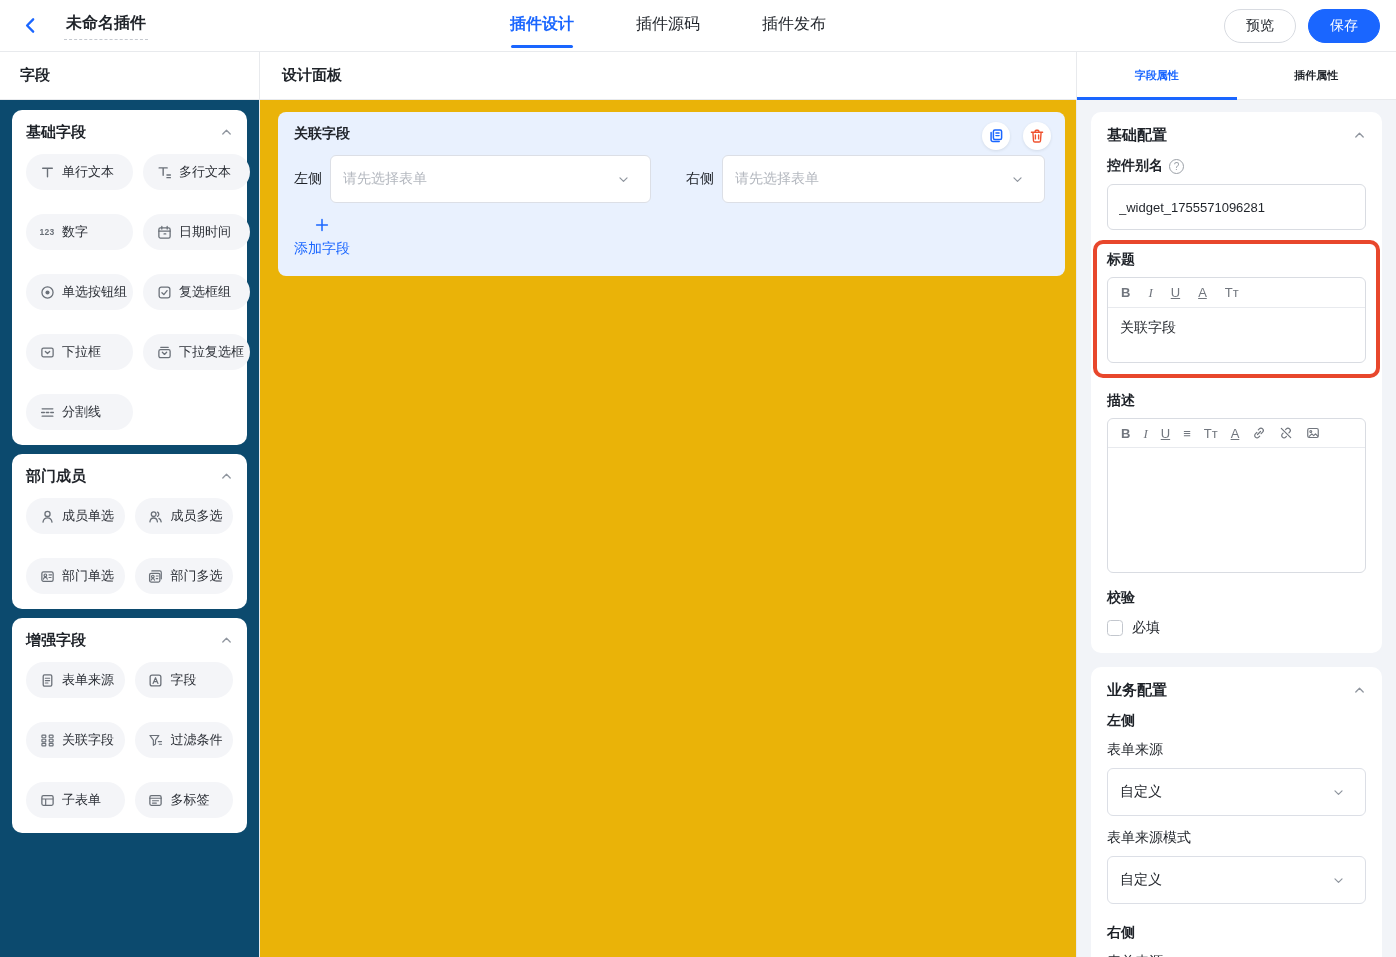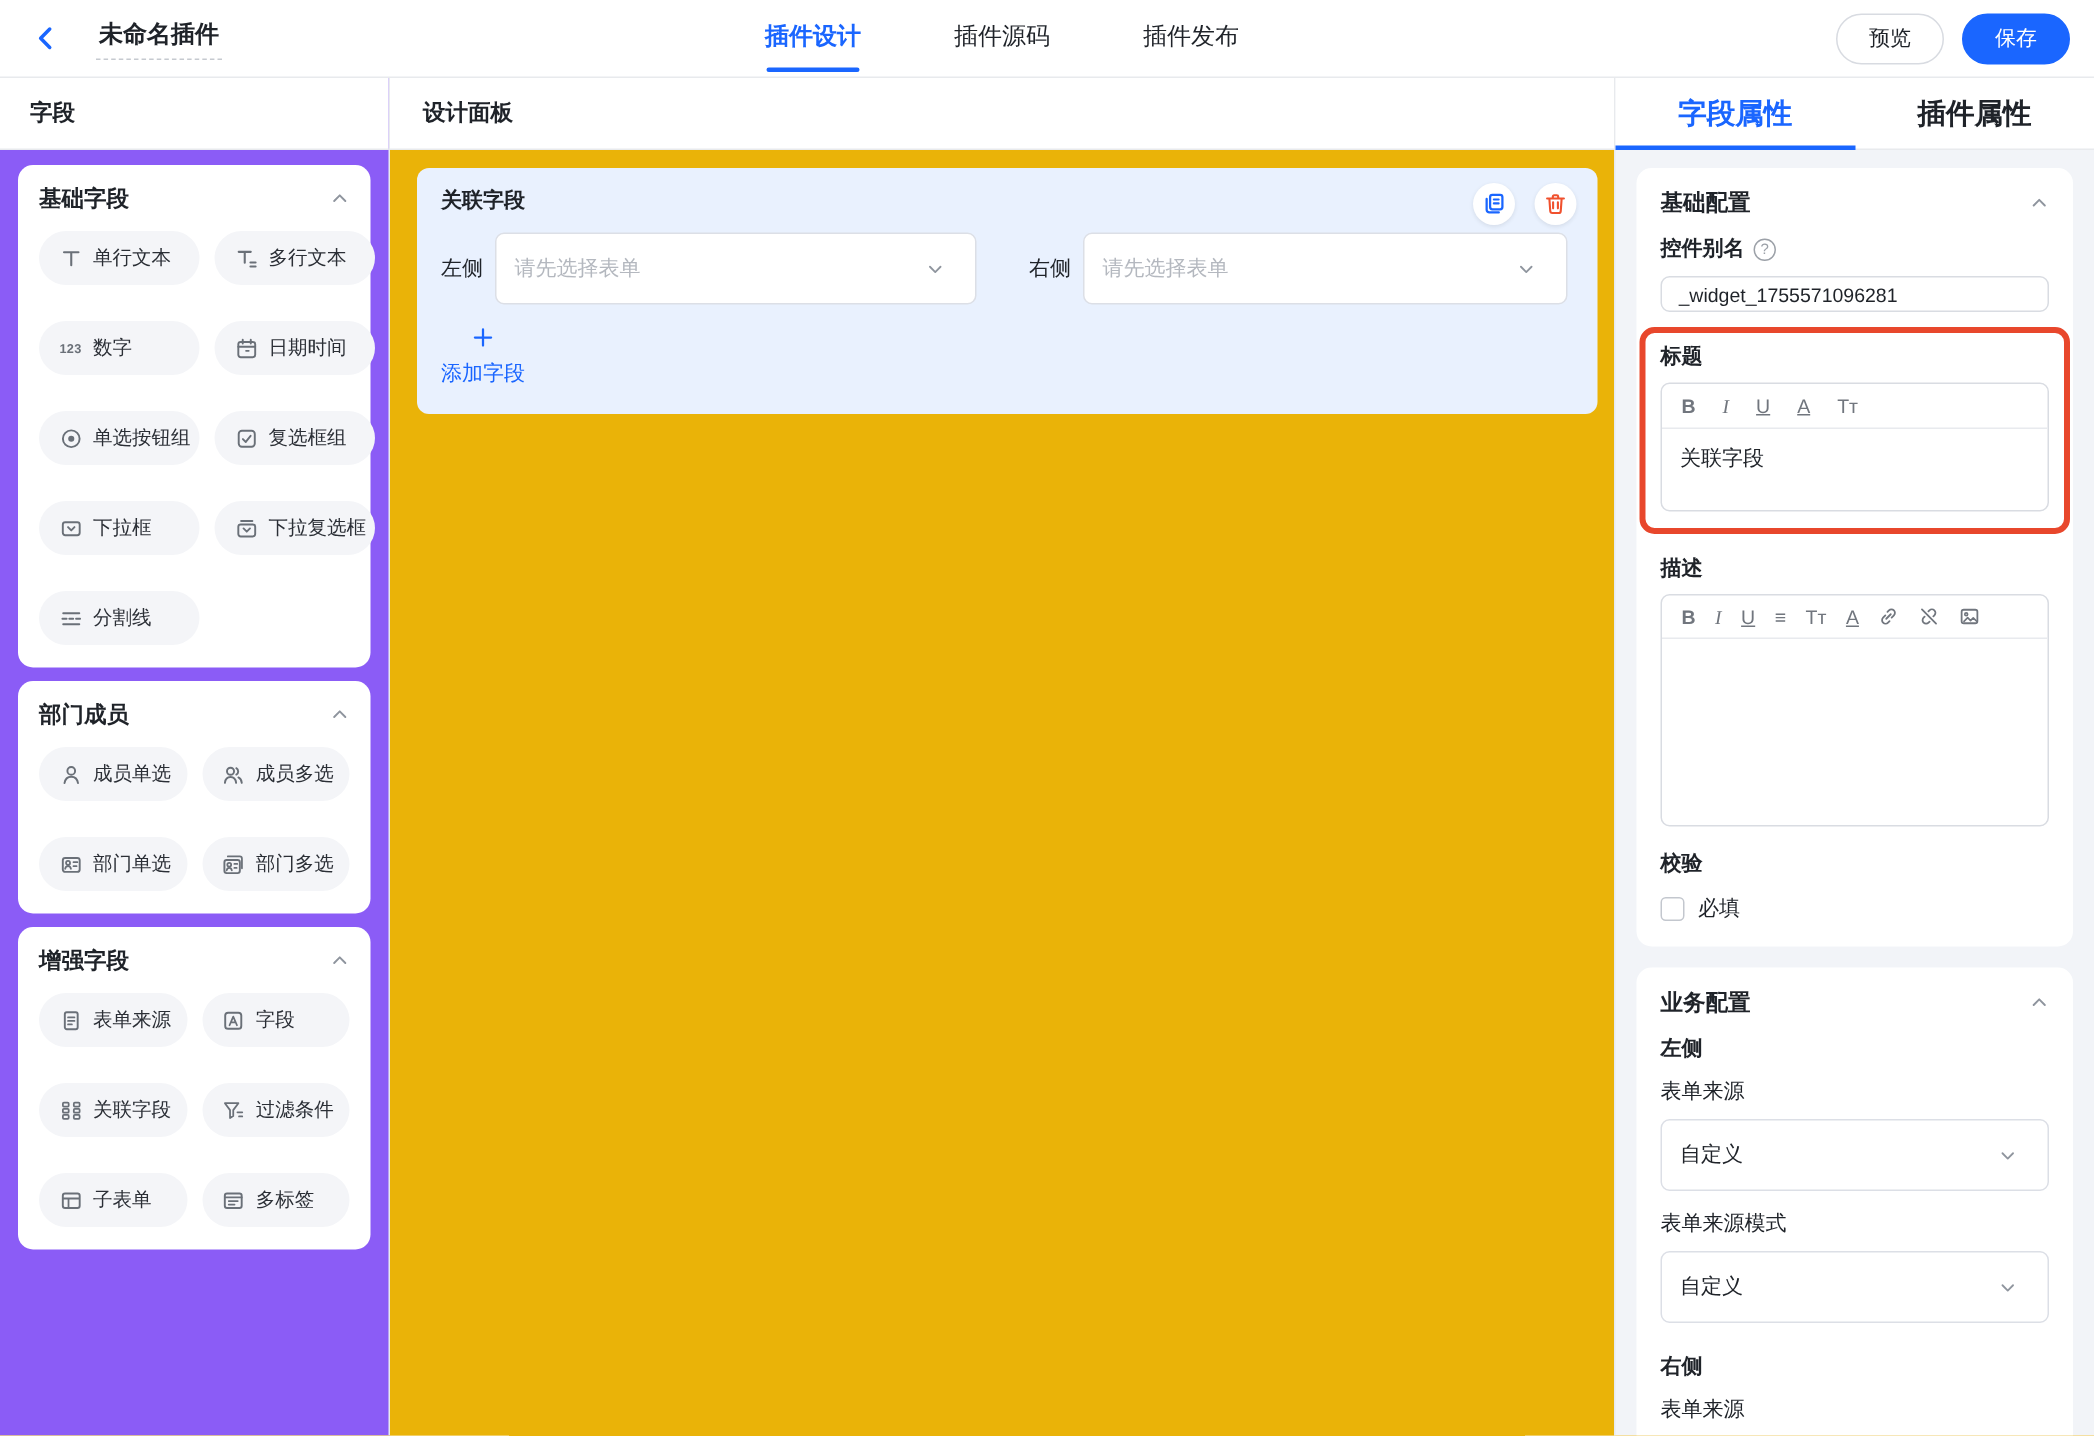--- a/index.html
+++ b/index.html
@@ -18,21 +18,21 @@
   .top-actions { margin-left:auto; display:flex; align-items:center; gap:12px; margin-right:16px; }
   .btn { height:34px; border-radius:17px; display:flex; align-items:center; padding:0 21px; font-size:14px; cursor:pointer; }
   .btn-ghost { background:#fff; border:1px solid #d8dbe1; color:#1f2329; }
   .btn-primary { background:#1a66ff; border:1px solid #1a66ff; color:#fff; }
 
   
   .main { display:flex; height:905px; }
   .col-header { height:48px; display:flex; align-items:center; border-bottom:1px solid #e8eaed; background:#fff; font-weight:700; font-size:15px; }
 
   
-  .panel-left { width:260px; flex-shrink:0; border-right:1px solid #e8eaed; background:#8b5cf6; display:flex; flex-direction:column; }
+  .panel-left { width:260px; flex-shrink:0; border-right:1px solid #e8eaed; background:#0c4a6e; display:flex; flex-direction:column; }
   .panel-left .col-header { padding:0 20px; }
   .left-content { flex:1; padding:10px 12px; overflow:hidden; }
   .group-card { background:#fff; border-radius:10px; padding:13px 14px 15px; margin-bottom:9px; }
   .group-head { display:flex; justify-content:space-between; align-items:center; cursor:pointer; }
   .group-title { font-size:15px; font-weight:700; }
   .chev { color:#8f959e; }
   .item-grid { display:grid; grid-template-columns:1fr 1fr; gap:24px 10px; margin-top:12px; }
   .pill { height:36px; border-radius:18px; background:#f4f5f8; display:flex; align-items:center; gap:7px; padding:0 6px 0 13px; font-size:13px; color:#2b2f36; cursor:grab; white-space:nowrap; }
   .pill .ic { width:16px; display:flex; justify-content:center; color:#6a7078; flex-shrink:0; }
   .num-ic { font-size:8.5px; font-weight:700; color:#6a7078; letter-spacing:.2px; }
@@ -50,30 +50,30 @@
   .select { height:48px; background:#fff; border:1px solid #dcdfe6; border-radius:6px; display:flex; align-items:center; justify-content:space-between; padding:0 20px 0 12px; cursor:pointer; }
   .select .ph { color:#b4b8bf; font-size:14px; }
   .select .val { color:#1f2329; font-size:14px; }
   .w-left { width:321px; } .w-right { width:323px; }
   .right-group { margin-left:35px; }
   .add-field { display:inline-flex; align-items:center; gap:8px; color:#1a66ff; font-size:14px; margin-top:15px; cursor:pointer;flex-direction:column; }
 
   
   .panel-right { width:320px; flex-shrink:0; border-left:1px solid #e8eaed; background:#f2f4f8; display:flex; flex-direction:column; }
   .rp-tabs { display:flex; height:48px; background:#fff; border-bottom:1px solid #e8eaed; }
-  .rp-tab { flex:1; display:flex; align-items:center; justify-content:center; font-size:19px; font-weight:700; position:relative; cursor:pointer; }
+  .rp-tab { flex:1; display:flex; align-items:center; justify-content:center; font-size:11px; font-weight:700; position:relative; cursor:pointer; }
   .rp-tab.active { color:#1a66ff; }
   .rp-tab.active::after { content:""; position:absolute; left:0; right:0; bottom:-1px; height:3px; background:#1a66ff; }
   .right-content { flex:1; padding:12px 14px; overflow:hidden; }
   .cfg-card { background:#fff; border-radius:10px; padding:14px 16px 16px; margin-bottom:14px; }
   .cfg-head { display:flex; justify-content:space-between; align-items:center; cursor:pointer; margin-bottom:12px; }
   .cfg-title { font-size:15px; font-weight:700; }
   .flabel { font-size:14px; font-weight:600; display:flex; align-items:center; gap:6px; margin-bottom:9px; }
   .help-ic { width:15px; height:15px; border:1px solid #9ca1a8; border-radius:50%; color:#9ca1a8; font-size:10px; display:flex; align-items:center; justify-content:center; cursor:pointer; font-weight:400; }
-  .text-input { width:100%; height:24px; border:1px solid #d9dce2; border-radius:6px; padding:0 11px; font-size:13px; color:#1f2329; font-family:inherit; background:#fff; }
+  .text-input { width:100%; height:46px; border:1px solid #d9dce2; border-radius:6px; padding:0 11px; font-size:13px; color:#1f2329; font-family:inherit; background:#fff; }
   .annotation { border:4px solid #e8472c; border-radius:10px; margin:10px -14px 14px; padding:7px 10px 11px; }
   .editor { border:1px solid #d9dce2; border-radius:6px; background:#fff; overflow:hidden; }
   .editor-toolbar { display:flex; align-items:center; gap:18px; padding:7px 13px 6px; border-bottom:1px solid #e8eaee; color:#71767e; font-size:13px; }
   .editor-toolbar.dense { gap:13px; }
   .tb { cursor:pointer; line-height:1.2; }
   .tb.b { font-weight:700; }
   .tb.i { font-style:italic; font-family:"Liberation Serif",serif; }
   .tb.u, .tb.a { text-decoration:underline; }
   .editor-content { padding:11px 12px; font-size:14px; min-height:54px; cursor:text; }
   .editor-content.tall { min-height:124px; }

